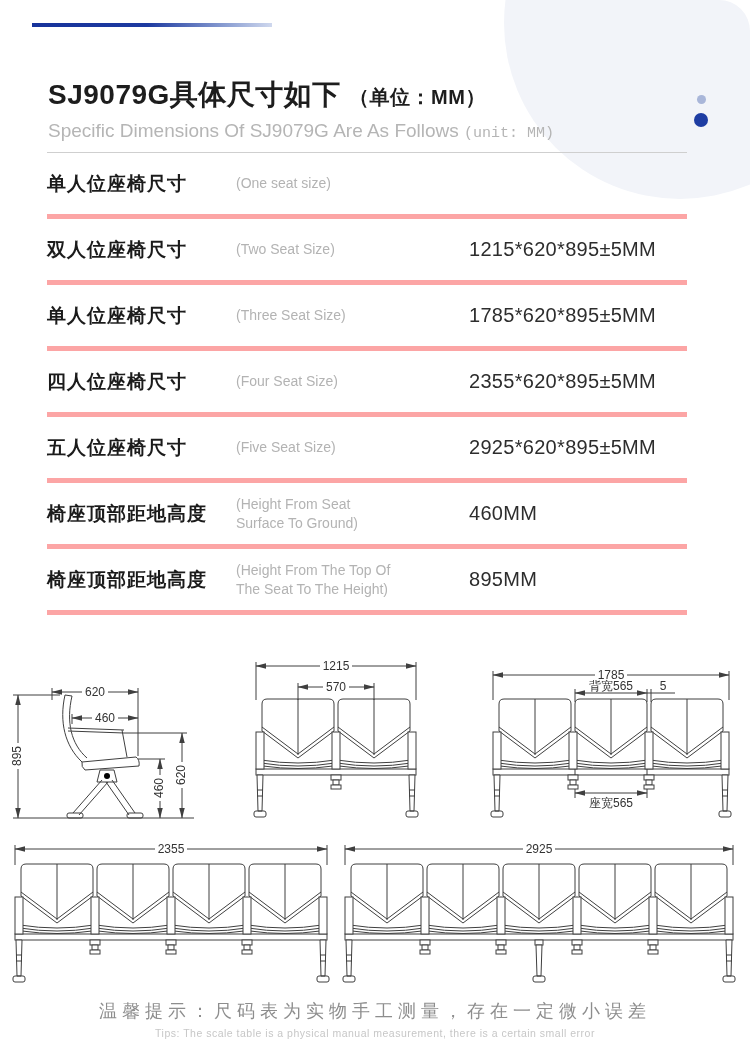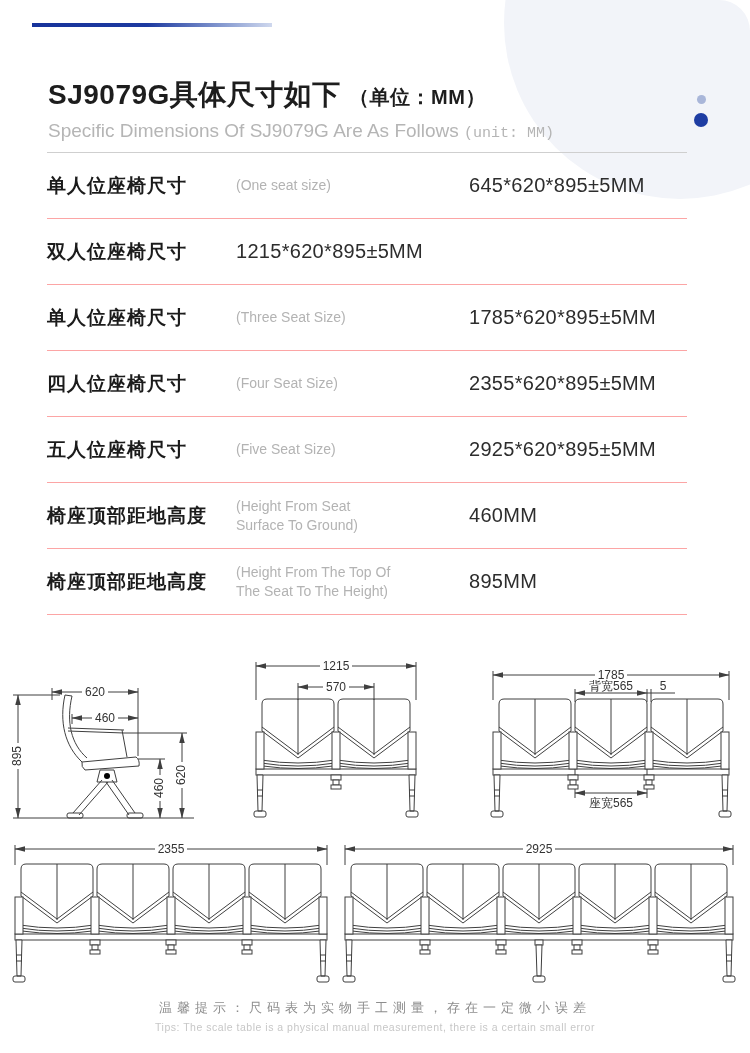--- a/index.html
+++ b/index.html
@@ -18,56 +18,56 @@
   }
   .dot{position:absolute;border-radius:50%;}
   .dot-light{left:697px;top:95px;width:9px;height:9px;background:#a9b6d9;}
   .dot-dark{left:694px;top:113px;width:14px;height:14px;background:#1e3da3;}
   .title{position:absolute;left:48px;top:76px;font-size:28px;font-weight:700;color:#1d1d1d;letter-spacing:.5px;white-space:nowrap;}
   .title .unit{font-size:20px;}
   .subtitle{position:absolute;left:48px;top:120px;font-size:19px;color:#b5b5b5;white-space:nowrap;}
   .subtitle .unit{font-size:15px;font-family:Liberation Mono, monospace;}
   .header-rule{position:absolute;left:47px;top:152px;width:640px;height:1px;background:#cfcfcf;}
   .spec-table{position:absolute;left:47px;top:153px;width:640px;}
-  .row{display:flex;align-items:center;min-height:66px;border-bottom:1px solid #fca5a5;box-sizing:border-box;}
+  .row{display:flex;align-items:center;min-height:66px;border-bottom:5px solid #fca5a5;box-sizing:border-box;}
   .c-cn{flex:0 0 189px;font-size:19px;font-weight:700;color:#1b1b1b;letter-spacing:1px;}
   .c-en{flex:0 0 233px;font-size:14px;color:#b3b3b3;line-height:1.35;}
   .c-en span{display:inline-block;max-width:165px;}
   .c-val{flex:1;font-size:20px;color:#2d2d2d;letter-spacing:.3px;}
   svg.diagram{position:absolute;}
   .tech path,.tech line,.tech polygon,.tech rect{stroke:#3f3f3f;stroke-width:1;fill:none;}
   .tech .wfill{fill:#ffffff;}
   .tech .lblbg{fill:#ffffff;stroke:none;}
   .dim-label{font-size:12px;fill:#333;font-family:"Liberation Sans","DejaVu Sans",sans-serif;}
   .footer{position:absolute;left:0;top:999px;width:750px;text-align:center;}
-  .tip-cn{font-size:13px;color:#8d8d8d;letter-spacing:5px;}
+  .tip-cn{font-size:18px;color:#8d8d8d;letter-spacing:5px;}
   .tip-en{margin-top:4px;font-size:10.5px;color:#c7c7c7;letter-spacing:.5px;}
 </style>
 </head>
 <body>
 
 <div class="page">
 
   <div class="bg-circle"></div>
   <div class="grad-bar"></div>
   <div class="dot dot-light"></div>
   <div class="dot dot-dark"></div>
 
   <div class="title"><span>SJ9079G具体尺寸如下</span> <span class="unit">（单位：MM）</span></div>
   <div class="subtitle"><span>Specific Dimensions Of SJ9079G Are As Follows</span> <span class="unit">(unit: MM)</span></div>
   <div class="header-rule"></div>
 
   <div class="spec-table">
     <div class="row">
       <div class="c-cn">单人位座椅尺寸</div>
       <div class="c-en"><span>(One seat size)</span></div>
-      <div class="c-val">645*620*895±5MM</div>
     </div>
     <div class="row">
       <div class="c-cn">双人位座椅尺寸</div>
+      <div class="c-en"><span>(Two Seat Size)</span></div>
       <div class="c-val">1215*620*895±5MM</div>
     </div>
     <div class="row">
       <div class="c-cn">单人位座椅尺寸</div>
       <div class="c-en"><span>(Three Seat Size)</span></div>
       <div class="c-val">1785*620*895±5MM</div>
     </div>
     <div class="row">
       <div class="c-cn">四人位座椅尺寸</div>
       <div class="c-en"><span>(Four Seat Size)</span></div>

